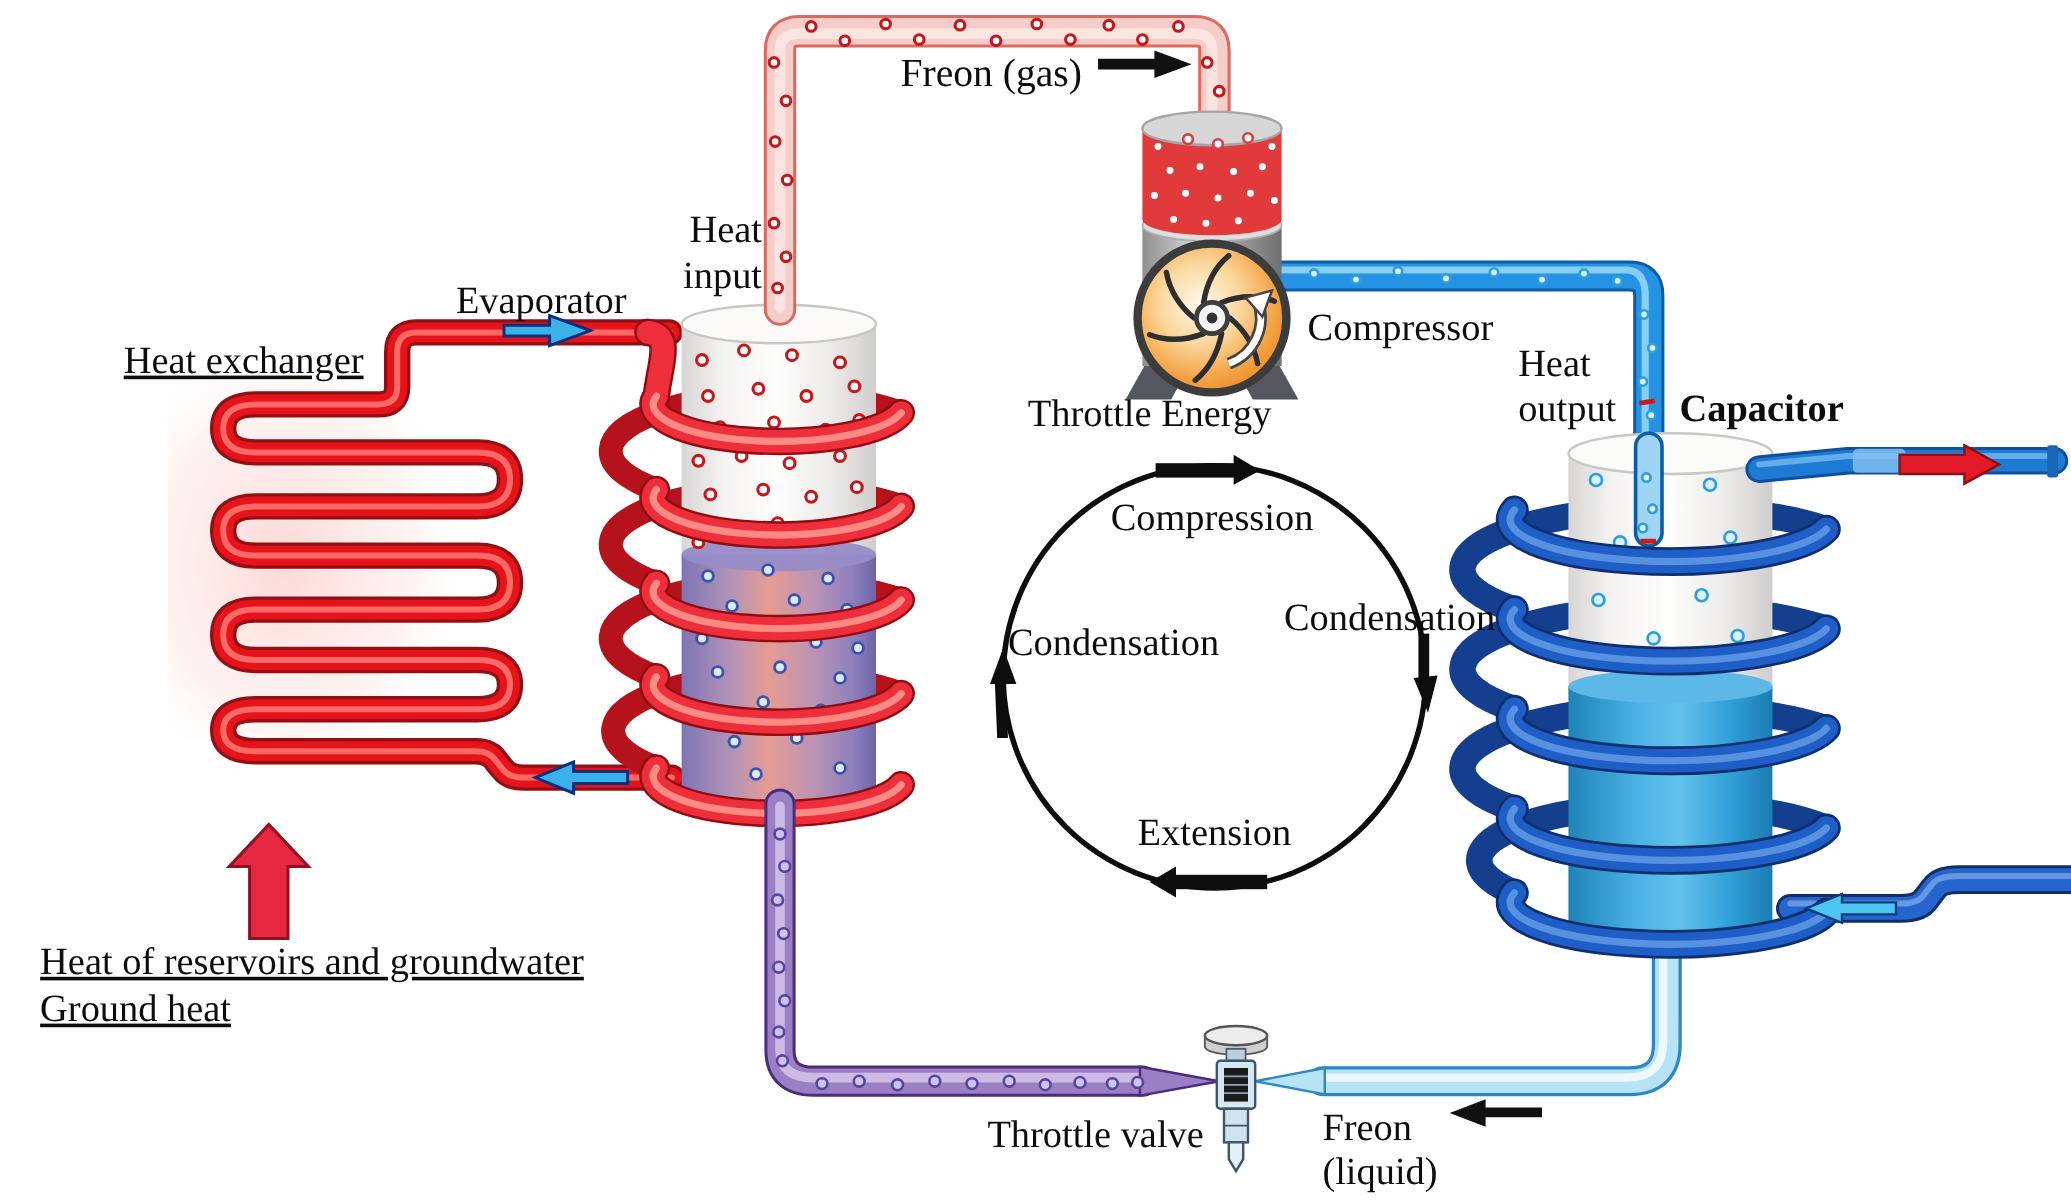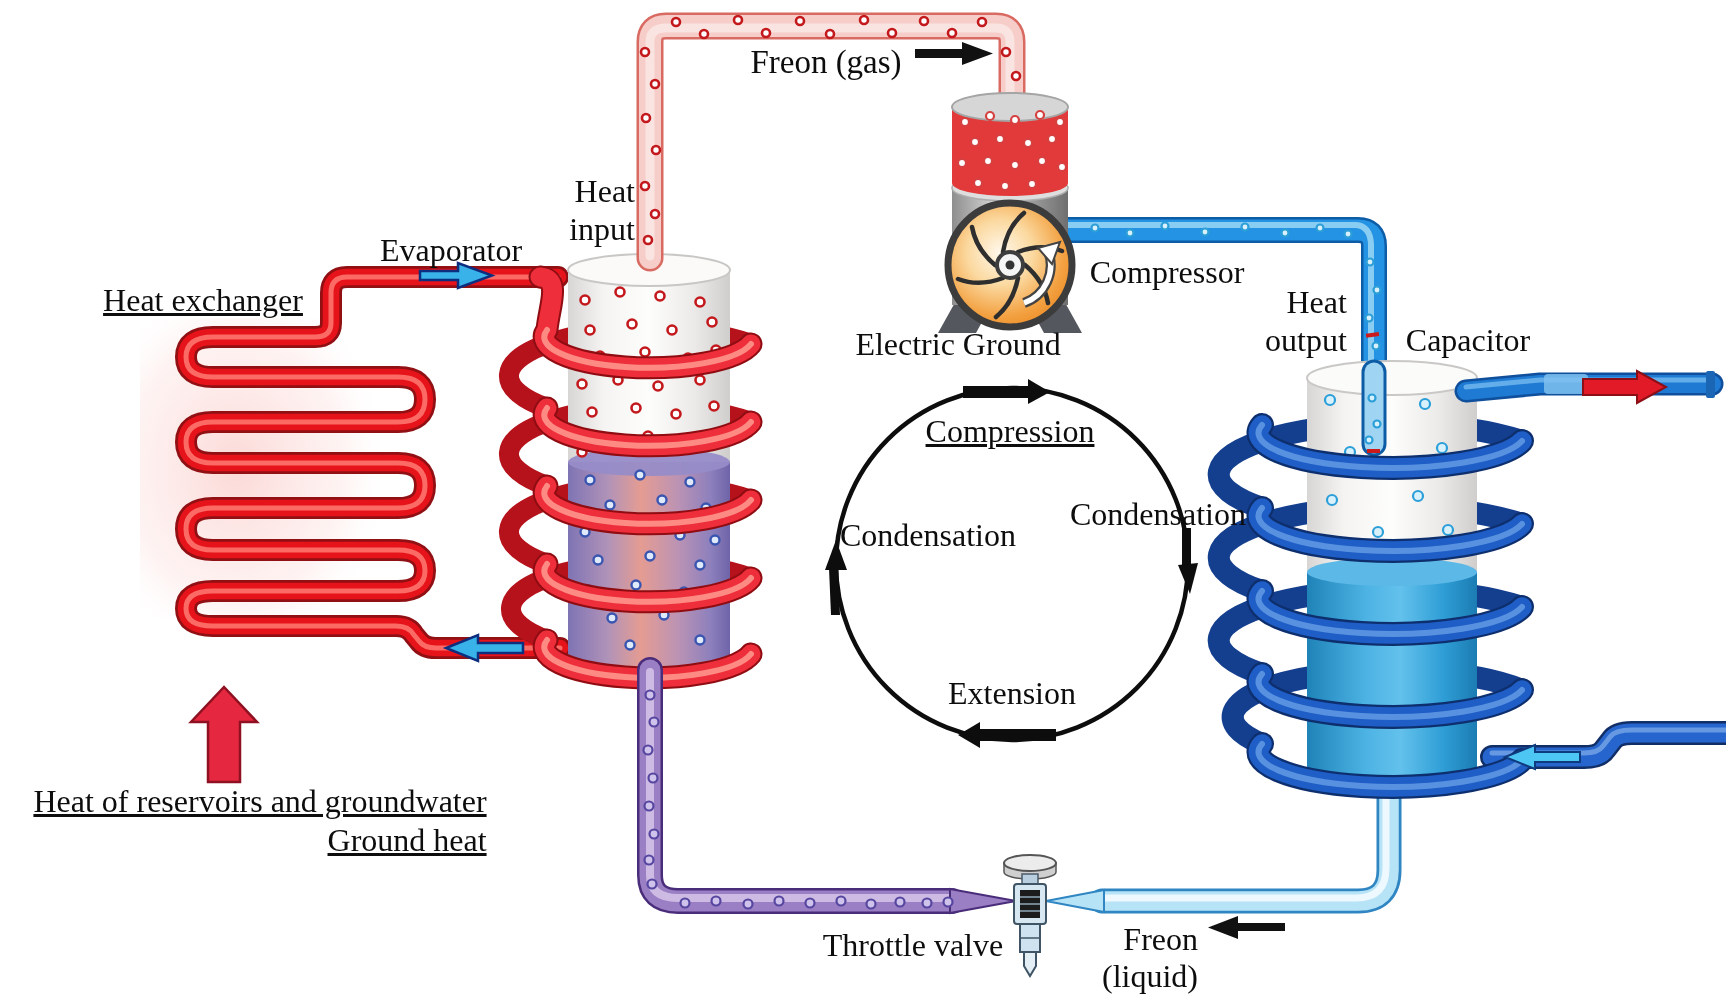--- a/index.html
+++ b/index.html
@@ -1,20 +1,20 @@
 <!DOCTYPE html>
 <html><head>
 <meta charset="utf-8">
 <style>
   html,body{margin:0;padding:0;background:#fff;}
   #stage{position:relative;width:1726px;height:1002px;background:#fff;overflow:hidden;
          font-family:"Liberation Serif",serif;color:#0d0d0d;}
   #art{position:absolute;left:0;top:0;}
   .lbl{position:absolute;font-size:32px;line-height:38px;white-space:nowrap;
-       transform:translateX(-50%);text-align:right;color:#0d0d0d;}
+       transform:translateX(-50%);text-align:left;color:#0d0d0d;}
   .lbl.right{transform:none;text-align:right;}
   .bubR circle{fill:#ffffff;stroke:#c3181c;stroke-width:2.6;}
   .bubW circle{fill:#ffffff;stroke:#d64040;stroke-width:2.2;}
   .bubB circle{fill:#dfeafb;stroke:#3a55b0;stroke-width:2.4;}
   .bubLB circle{fill:#d9f1fc;stroke:#2d9fd8;stroke-width:2.2;}
   .bubP circle{fill:#cfc3ec;stroke:#5646a0;stroke-width:2.2;}
   .pipe{fill:none;stroke-linecap:round;stroke-linejoin:round;}
 </style>
 </head>
 <body>
@@ -343,30 +343,30 @@
 </svg>
 
 <div class="lbl" style="left:203px;top:281px;text-decoration:underline;">Heat exchanger</div>
 <div class="lbl" style="left:451px;top:231px;">Evaporator</div>
 <div class="lbl right" style="left:505px;top:172px;width:130px;">
   <div>Heat</div>
   <div>input</div>
 </div>
 <div class="lbl" style="left:826px;top:43px;font-size:33px;">Freon (gas)</div>
 <div class="lbl" style="left:1167px;top:253px;">Compressor</div>
-<div class="lbl" style="left:958px;top:325px;">Electric Ground</div>
-<div class="lbl" style="left:1010px;top:412px;text-decoration:underline;">Compression</div>
+<div class="lbl" style="left:958px;top:325px;">Throttle Energy</div>
+<div class="lbl" style="left:1010px;top:412px;">Compression</div>
 <div class="lbl" style="left:928px;top:516px;">Condensation</div>
 <div class="lbl" style="left:1158px;top:495px;">Condensation</div>
 <div class="lbl" style="left:1012px;top:650px;margin-top:24px;">Extension</div>
 <div class="lbl" style="left:1306px;top:283px;">
   <div>Heat</div>
   <div>output</div>
 </div>
-<div class="lbl" style="left:1468px;top:321px;">Capacitor</div>
+<div class="lbl" style="left:1468px;top:321px;font-weight:bold;">Capacitor</div>
 <div class="lbl" style="left:913px;top:926px;">Throttle valve</div>
 <div class="lbl" style="left:1150px;top:921px;line-height:37px;">
   <div>Freon</div>
   <div>(liquid)</div>
 </div>
 <div class="lbl" style="left:260px;top:782px;line-height:39px;text-decoration:underline;">
   <div>Heat of reservoirs and groundwater</div>
   <div>Ground heat</div>
 </div>
 </div>

